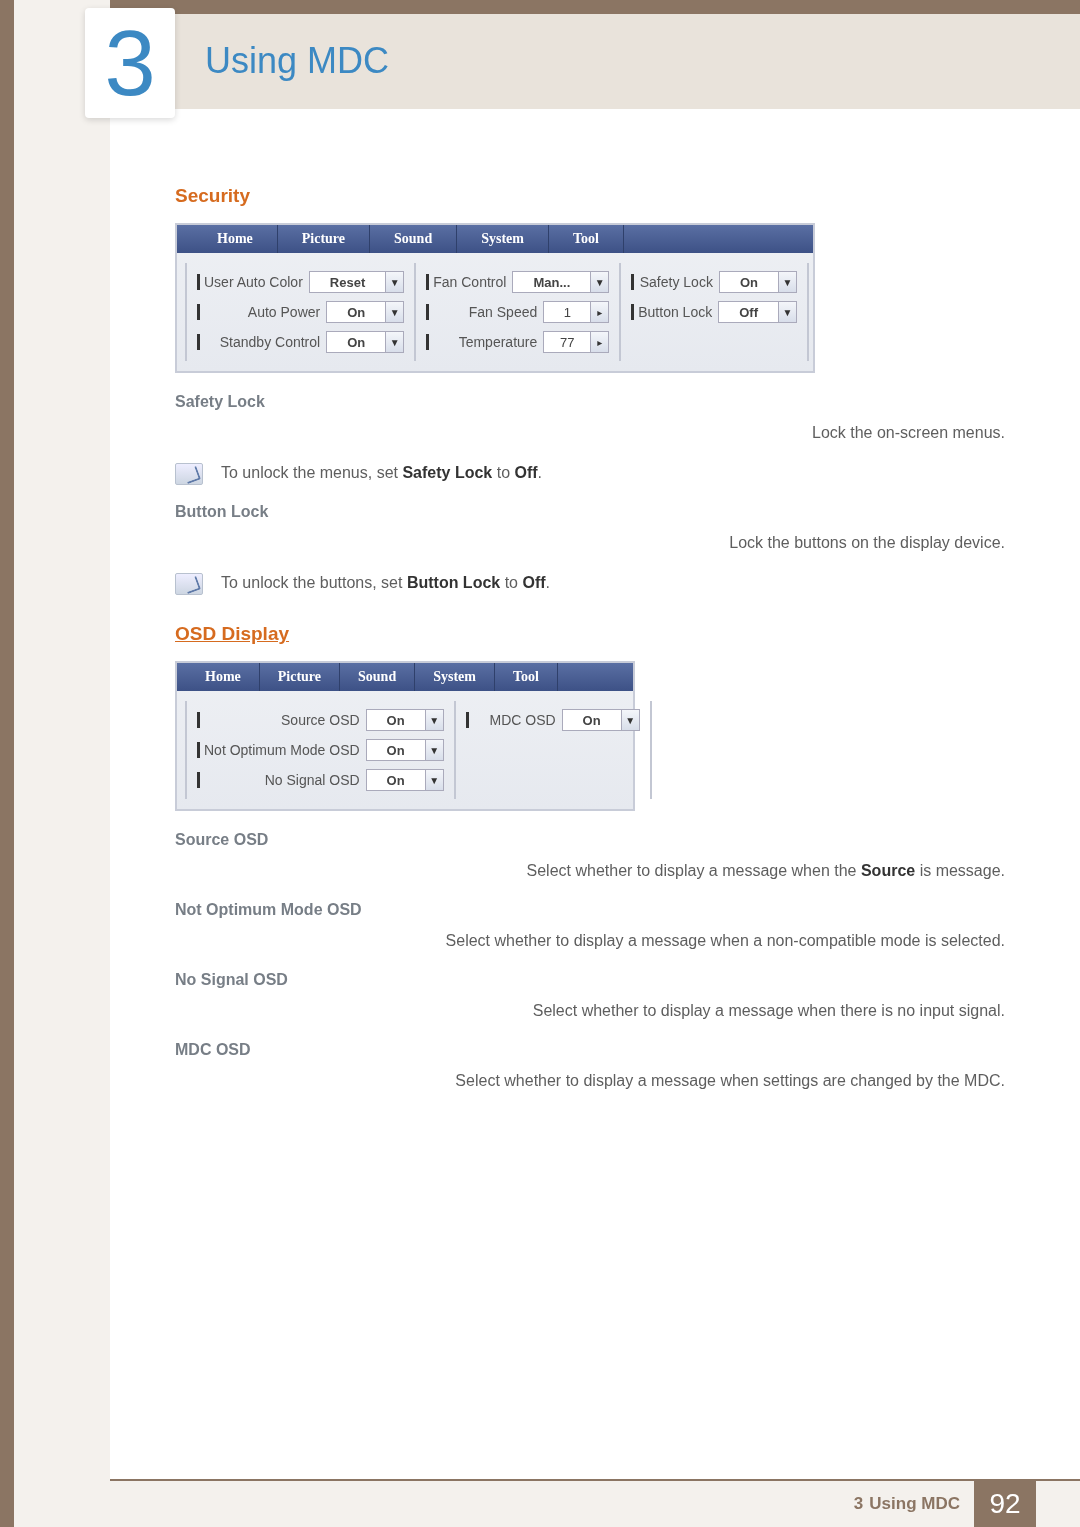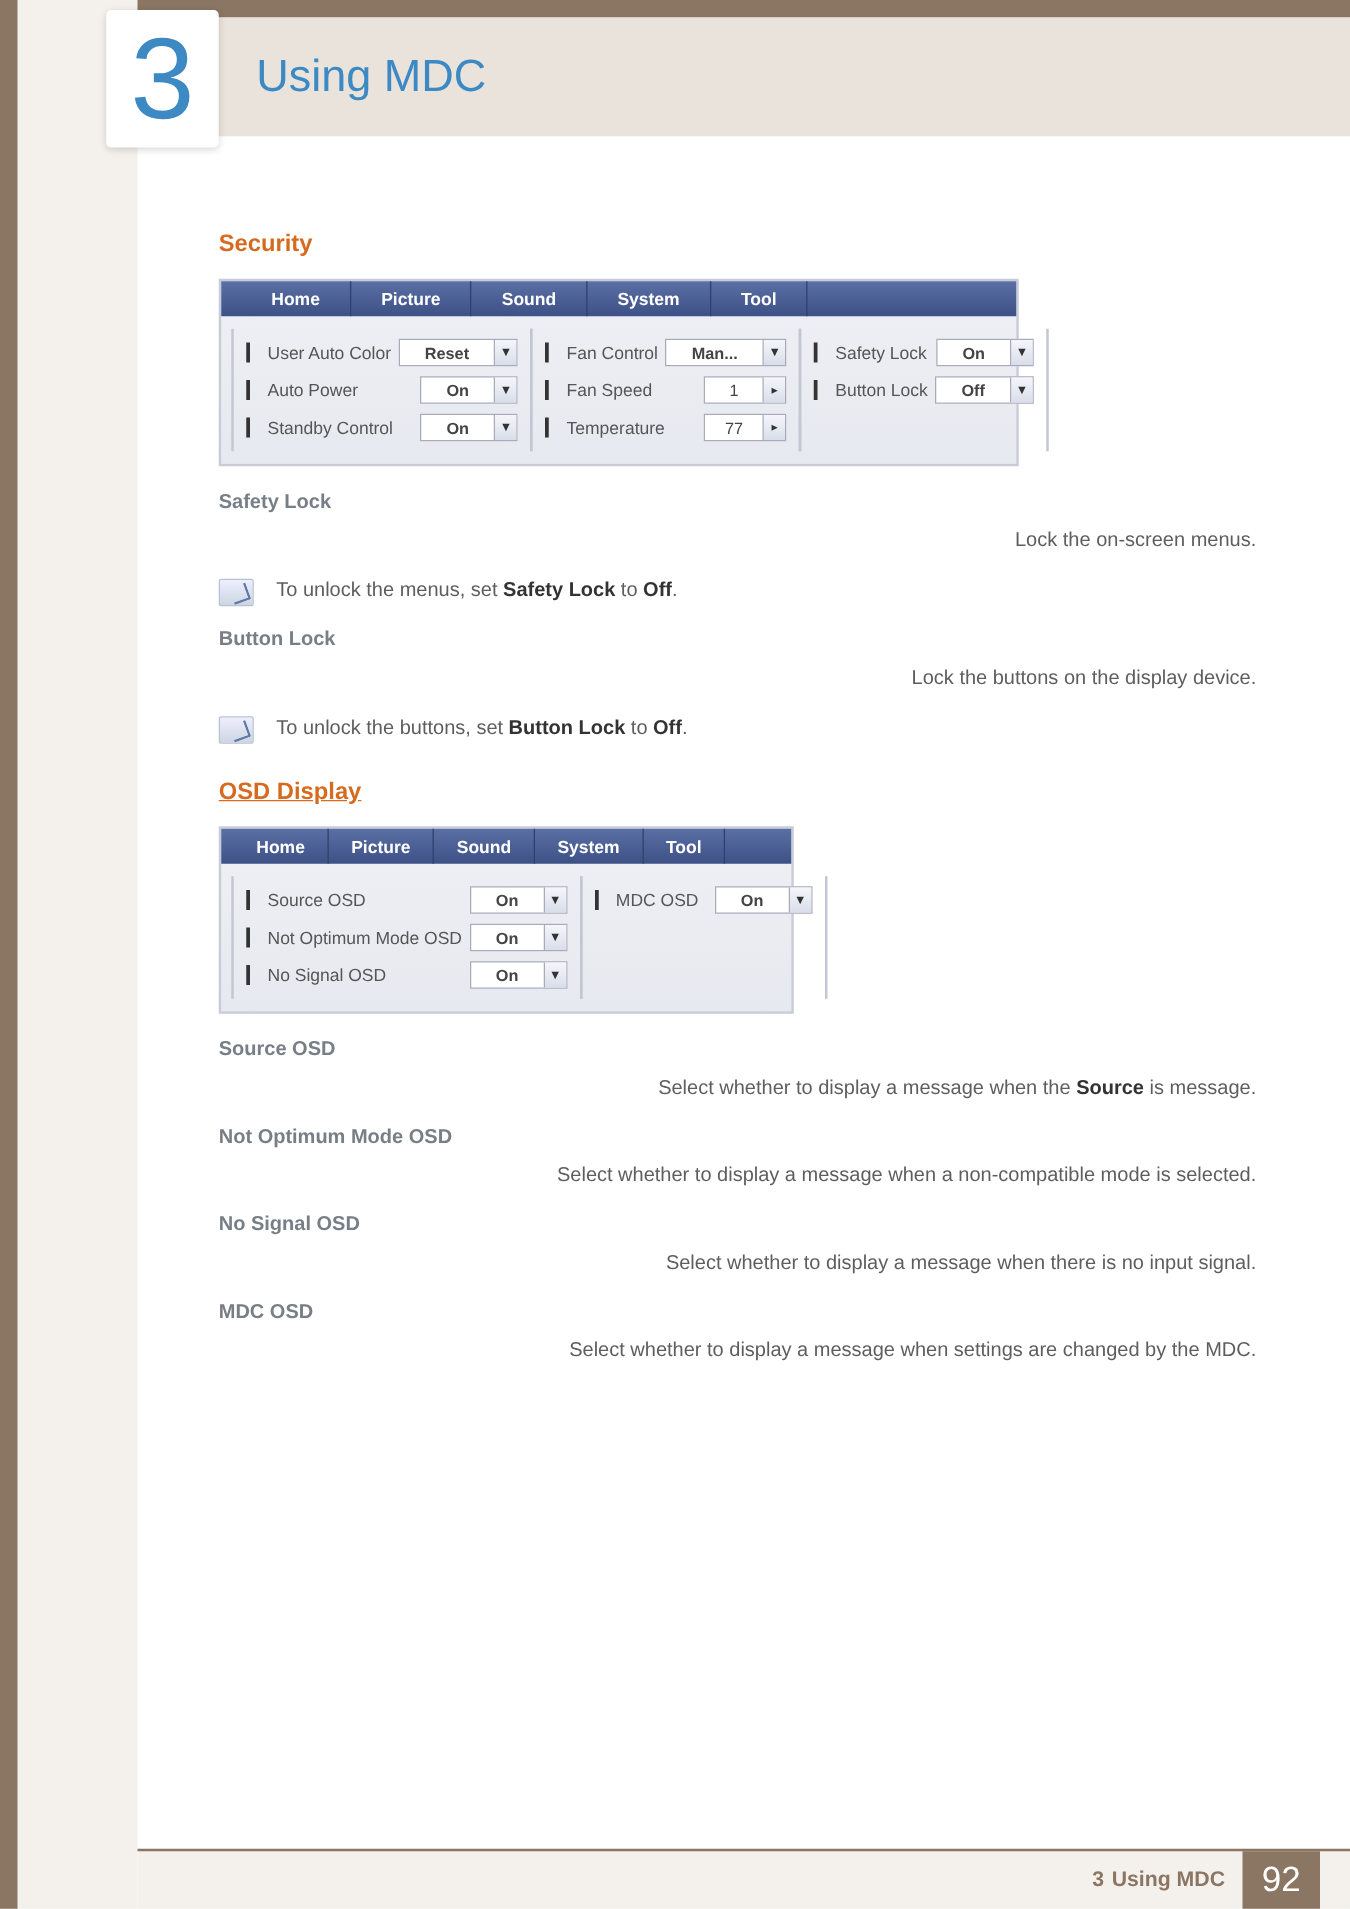--- a/index.html
+++ b/index.html
@@ -69,20 +69,21 @@
   }
   .panel {
     border: 2px solid #c8ccd8;
     background: linear-gradient(#eef0f4,#e6e9ef);
     margin-bottom: 20px;
   }
   .tabs {
     display: flex;
     background: linear-gradient(#5a6fa3,#3d5186);
     height: 28px;
+    font-family: Liberation Serif, serif;
   }
   .tab {
     flex: 0 0 auto;
     padding: 0 24px;
     line-height: 28px;
     color: #fff;
     font-size: 14px;
     font-weight: 700;
     border-right: 1px solid #2f406b;
     cursor: pointer;
@@ -105,23 +106,24 @@
     display: flex;
     align-items: center;
     justify-content: space-between;
     padding: 4px 0;
     gap: 6px;
   }
   .row-label {
     font-size: 14px;
     color: #555;
     border-left: 3px solid #333;
-    padding-left: 14px;
+    padding-left: 4px;
     flex: 1 1 auto;
     white-space: nowrap;
+    text-align: right;
   }
   .dd {
     display: flex;
     align-items: center;
     border: 1px solid #aab;
     background: #fff;
     height: 22px;
     font-size: 13px;
     color: #444;
     min-width: 66px;
@@ -225,21 +227,21 @@
   }
   .page-badge {
     background: #8b7563;
     color: #fff;
     font-size: 28px;
     font-weight: 400;
     width: 62px;
     display: flex;
     align-items: center;
     justify-content: center;
-    margin-right: 24px;
+    margin-right: 44px;
   }
 </style>
 </head>
 <body>
 
 <div class="top-bar"></div>
 <div class="left-bar"></div>
 <div class="header-band"></div>
 
 <div class="chapter-badge">

